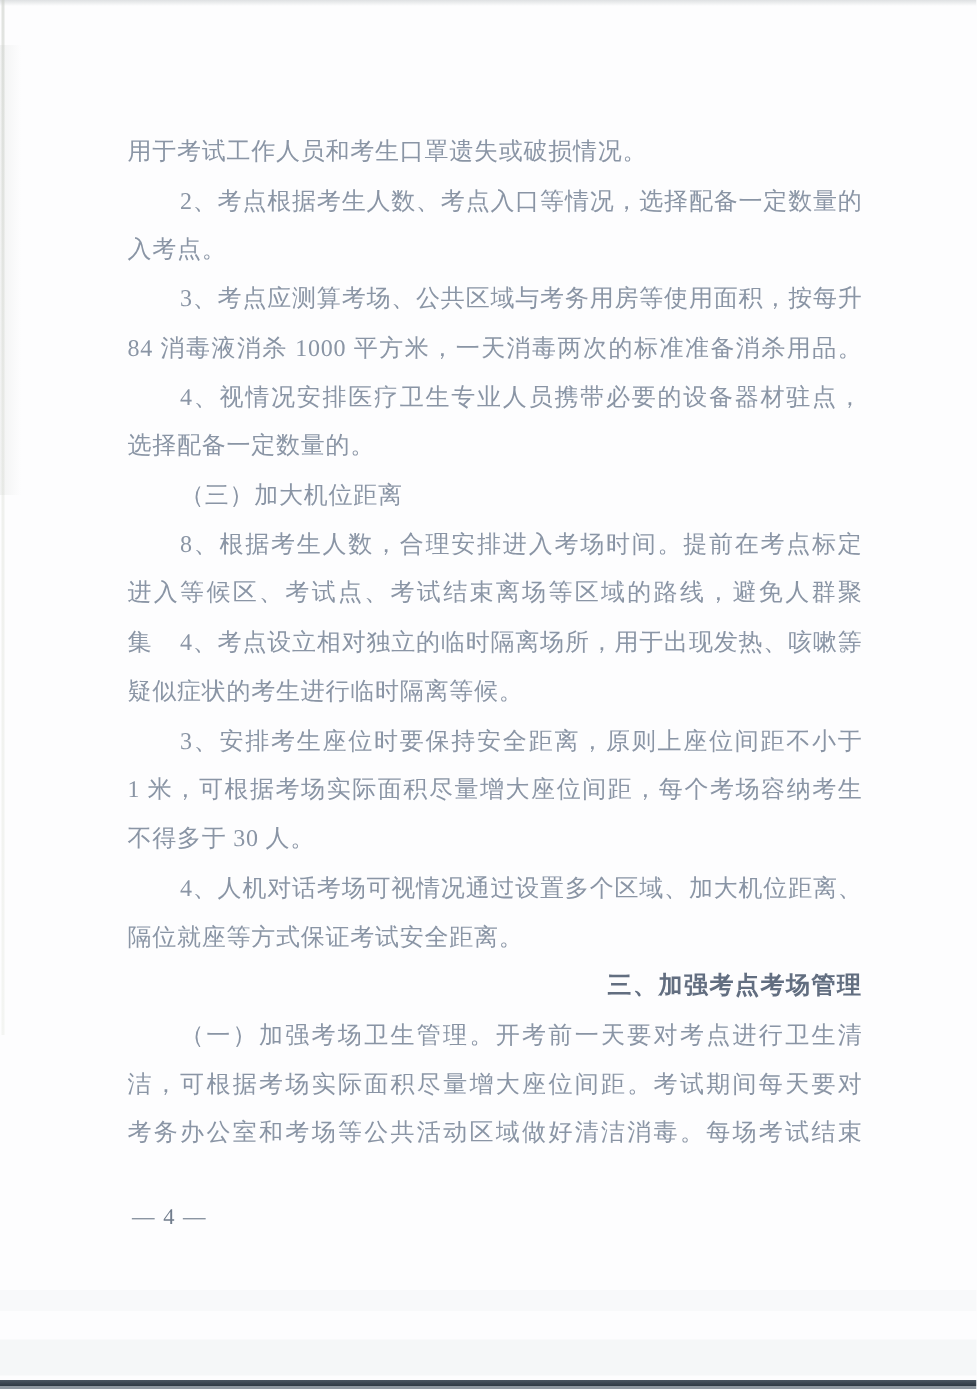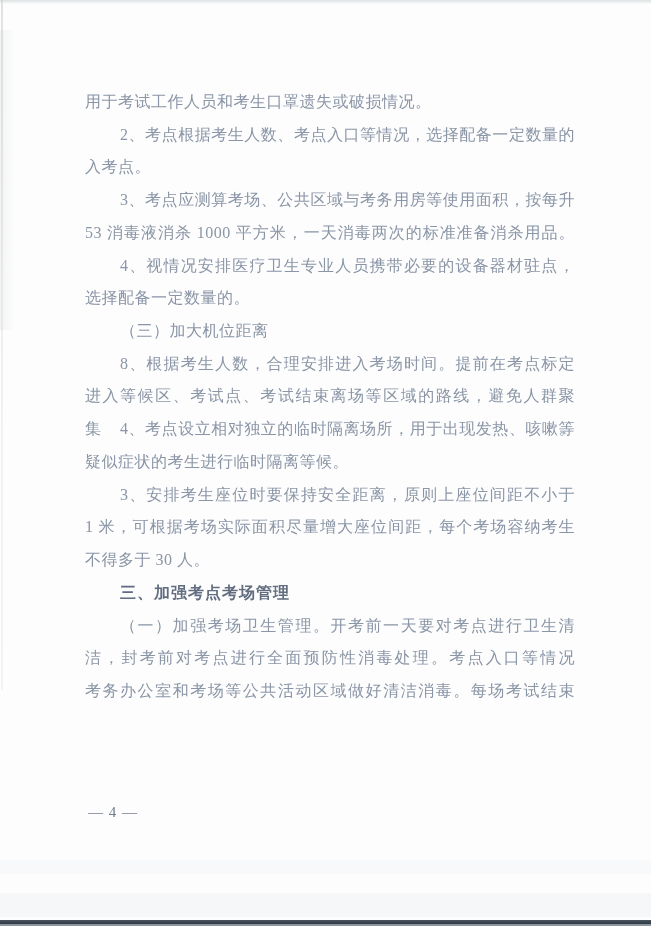--- a/index.html
+++ b/index.html
@@ -68,20 +68,21 @@
   .line.full {
     white-space: normal;
     text-align: justify;
     text-align-last: justify;
   }
   .line.indent { text-indent: 35px; }
   .para.bold .line {
     font-weight: bold;
     color: var(--heading-color, #626e80);
     letter-spacing: 1px;
+    text-align: right;
   }
   .page-number {
     position: absolute;
     left: 88px;
     top: 802px;
     color: var(--pagenum-color, #707c8c);
     font-size: 15px;
     line-height: 20px;
     letter-spacing: 1px;
   }
@@ -99,21 +100,21 @@
   <div class="text-block">
       <div class="para">
         <div class="line">用于考试工作人员和考生口罩遗失或破损情况。</div>
       </div>
       <div class="para">
         <div class="line indent full">2、考点根据考生人数、考点入口等情况，选择配备一定数量的</div>
         <div class="line">入考点。</div>
       </div>
       <div class="para">
         <div class="line indent full">3、考点应测算考场、公共区域与考务用房等使用面积，按每升</div>
-        <div class="line full">53 消毒液消杀 1000 平方米，一天消毒两次的标准准备消杀用品。</div>
+        <div class="line full">84 消毒液消杀 1000 平方米，一天消毒两次的标准准备消杀用品。</div>
       </div>
       <div class="para">
         <div class="line indent full">4、视情况安排医疗卫生专业人员携带必要的设备器材驻点，</div>
         <div class="line">选择配备一定数量的。</div>
       </div>
       <div class="para">
         <div class="line indent">（三）加大机位距离</div>
       </div>
       <div class="para">
         <div class="line indent full">8、根据考生人数，合理安排进入考场时间。提前在考点标定</div>
@@ -121,26 +122,30 @@
       </div>
       <div class="para">
         <div class="line indent full">4、考点设立相对独立的临时隔离场所，用于出现发热、咳嗽等</div>
         <div class="line">疑似症状的考生进行临时隔离等候。</div>
       </div>
       <div class="para">
         <div class="line indent full">3、安排考生座位时要保持安全距离，原则上座位间距不小于</div>
         <div class="line full">1 米，可根据考场实际面积尽量增大座位间距，每个考场容纳考生</div>
         <div class="line">不得多于 30 人。</div>
       </div>
+      <div class="para">
+        <div class="line indent full">4、人机对话考场可视情况通过设置多个区域、加大机位距离、</div>
+        <div class="line">隔位就座等方式保证考试安全距离。</div>
+      </div>
       <div class="para bold">
         <div class="line indent">三、加强考点考场管理</div>
       </div>
       <div class="para">
         <div class="line indent full">（一）加强考场卫生管理。开考前一天要对考点进行卫生清</div>
-        <div class="line full">洁，封考前对考点进行全面预防性消毒处理。考点入口等情况</div>
+        <div class="line full">洁，可根据考场实际面积尽量增大座位间距。考试期间每天要对</div>
         <div class="line full">考务办公室和考场等公共活动区域做好清洁消毒。每场考试结束</div>
       </div>
     </div>
 
   <div class="page-number">— 4 —</div>
 
   <div class="edge-bottom-dark"></div>
   <div class="edge-bottom-grey"></div>
 </div>
 

